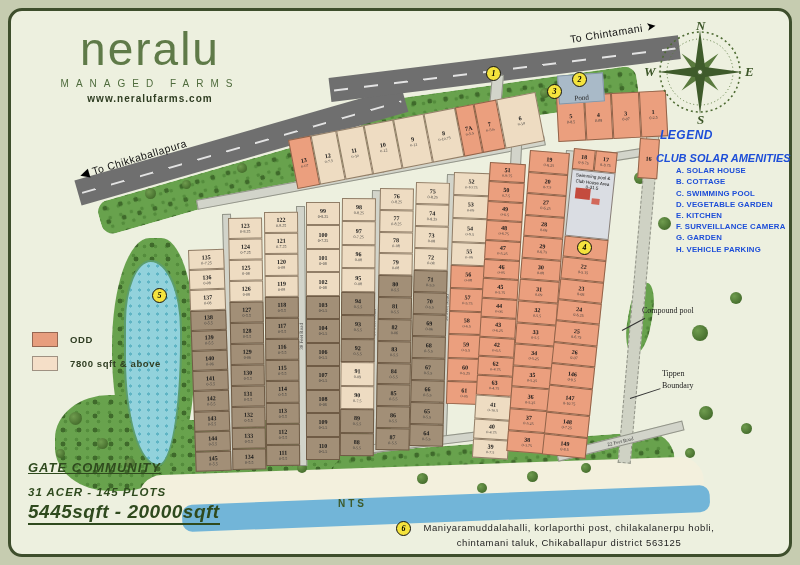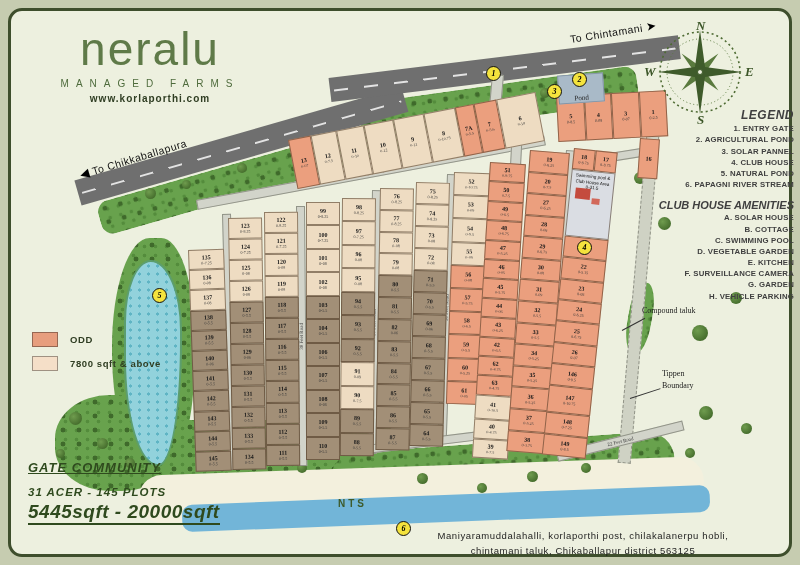--- a/index.html
+++ b/index.html
@@ -67,41 +67,41 @@
   
   .marker{position:absolute;width:13px;height:13px;border-radius:50%;background:#f4e33d;border:1.2px solid #111;
     font:italic 700 8px "Liberation Serif",serif;color:#000;display:flex;align-items:center;justify-content:center;z-index:8;}
 
   
   .maplabel{position:absolute;z-index:7;font:400 8px "Liberation Serif",serif;color:#1d1d1d;}
   .nts{font:700 10px "Liberation Sans",sans-serif;letter-spacing:3px;color:#3d5a2a;padding-left:8px;}
   .leader{position:absolute;z-index:7;background:#333;height:1px;transform-origin:left center;}
 
   
-  .legend{position:absolute;left:660px;top:108px;width:134px;z-index:6;color:#404040;text-align:right;}
+  .legend{position:absolute;left:660px;top:128px;width:134px;z-index:6;color:#1d4ed8;}
   .legend-title{font-style:italic;font-weight:700;font-size:12px;letter-spacing:.5px;}
   .legend-item{font-size:7.8px;font-weight:700;letter-spacing:.2px;margin:2.2px 0 0 10px;}
   .amen-title{font-style:italic;font-weight:700;font-size:11px;margin:10px 0 2px -4px;}
   .amen-item{font-size:7.8px;font-weight:700;letter-spacing:.2px;margin:2.2px 0 0 16px;}
 
   
   .size-legend{position:absolute;left:32px;top:332px;z-index:6;}
   .size-row{display:flex;align-items:center;margin-bottom:9px;}
   .swatch{width:24px;height:13px;border:1px solid rgba(0,0,0,.35);margin-right:12px;}
   .size-label{font-size:9.5px;font-weight:700;letter-spacing:.6px;color:#2f3d22;}
 
   
   .summary{position:absolute;left:28px;top:460px;z-index:6;color:#2f4a1e;}
   .gc{font-style:italic;font-weight:700;font-size:13px;letter-spacing:1px;text-decoration:underline;}
   .stats{font-style:italic;font-weight:700;font-size:11.5px;letter-spacing:1px;margin-top:11px;}
   .range{font-style:italic;font-weight:700;font-size:19px;letter-spacing:.5px;border-bottom:2px solid #2f4a1e;display:inline-block;margin-top:3px;text-align:center;}
 
   
-  .address{position:absolute;left:378px;top:521px;width:410px;text-align:center;z-index:6;
-    font-size:9.5px;letter-spacing:.6px;color:#1e1e1e;line-height:1.55;margin-top:8px;}
+  .address{position:absolute;left:364px;top:521px;width:410px;text-align:center;z-index:6;
+    font-size:9.5px;letter-spacing:.6px;color:#1e1e1e;line-height:1.55;}
 </style>
 </head>
 <body>
 
 <div id="stage">
   <div class="frame"></div>
 
   <div class="grove" style="left:100px;top:203px;width:320px;height:34px;transform:rotate(-16deg);transform-origin:left center;border-radius:12px;"></div>
   <div class="grove" style="left:360px;top:104px;width:280px;height:36px;transform:rotate(-8deg);transform-origin:left center;border-radius:12px;"></div>
   <div class="grove" style="left:112px;top:238px;width:82px;height:236px;border-radius:46% 40% 44% 52%;"></div>
@@ -807,56 +807,48 @@
       <div class="tree" style="left: 297px; top: 463px; width: 10px; height: 10px;"></div>
       <div class="tree" style="left: 416.5px; top: 472.5px; width: 11px; height: 11px;"></div>
       <div class="tree" style="left: 477px; top: 483px; width: 10px; height: 10px;"></div>
       <div class="tree" style="left: 526.5px; top: 470.5px; width: 11px; height: 11px;"></div>
       <div class="tree" style="left: 581px; top: 463px; width: 10px; height: 10px;"></div>
       <div class="tree" style="left: 390.5px; top: 498.5px; width: 9px; height: 9px;"></div>
       <div class="tree" style="left: 416px; top: 506px; width: 8px; height: 8px;"></div>
     </div>
 
   <div class="maplabel nts" style="left:330px;top:498px;">NTS</div>
-  <div class="maplabel" style="left:642px;top:306px;white-space:nowrap;">Compound taluk</div>
+  <div class="maplabel" style="left:642px;top:306px;white-space:nowrap;">Compound pool</div>
   <div class="leader" style="left:622px;top:330px;width:26px;transform:rotate(-28deg);"></div>
   <div class="maplabel" style="left:662px;top:368px;width:54px;line-height:1.5;">Tippen Boundary</div>
   <div class="leader" style="left:630px;top:398px;width:32px;transform:rotate(-18deg);"></div>
 
   <div class="logo">
     <div class="logo-word">neralu</div>
     <div class="logo-tag">MANAGED FARMS</div>
-    <div class="logo-web">www.korlaporthi.com</div>
+    <div class="logo-web">www.neralufarms.com</div>
   </div>
 
   <div class="compass">
     <svg width="100" height="100" viewBox="0 0 100 100">
       <circle cx="50" cy="50" r="40" fill="none" stroke="#4e6b33" stroke-width="1.6" stroke-dasharray="2 3"></circle>
       <circle cx="50" cy="50" r="33" fill="none" stroke="#5a7a3e" stroke-width="1" stroke-dasharray="1 2.6"></circle>
       <path d="M50,24 L54,46 L76,50 L54,54 L50,76 L46,54 L24,50 L46,46 Z" fill="#5a7a3e" transform="rotate(45 50 50)"></path>
       <path d="M50,8 L55,45 L92,50 L55,55 L50,92 L45,55 L8,50 L45,45 Z" fill="#3f5b2b"></path>
       <circle cx="50" cy="50" r="2.5" fill="#edf0df" stroke="#3f5b2b"></circle>
     </svg>
     <span class="cN">N</span>
     <span class="cE">E</span>
     <span class="cS">S</span>
     <span class="cW">W</span>
   </div>
 
   <div class="legend">
     <div class="legend-title">LEGEND</div>
-    <div>
-        <div class="legend-item">1. ENTRY GATE</div>
-        <div class="legend-item">2. AGRICULTURAL POND</div>
-        <div class="legend-item">3. SOLAR PANNEL</div>
-        <div class="legend-item">4. CLUB HOUSE</div>
-        <div class="legend-item">5. NATURAL POND</div>
-        <div class="legend-item">6. PAPAGNI RIVER STREAM</div>
-      </div>
-    <div class="amen-title">CLUB HOUSE AMENITIES</div>
+    <div class="amen-title">CLUB SOLAR AMENITIES</div>
     <div>
         <div class="amen-item">A. SOLAR HOUSE</div>
         <div class="amen-item">B. COTTAGE</div>
         <div class="amen-item">C. SWIMMING POOL</div>
         <div class="amen-item">D. VEGETABLE GARDEN</div>
         <div class="amen-item">E. KITCHEN</div>
         <div class="amen-item">F. SURVEILLANCE CAMERA</div>
         <div class="amen-item">G. GARDEN</div>
         <div class="amen-item">H. VEHICLE PARKING</div>
       </div>

